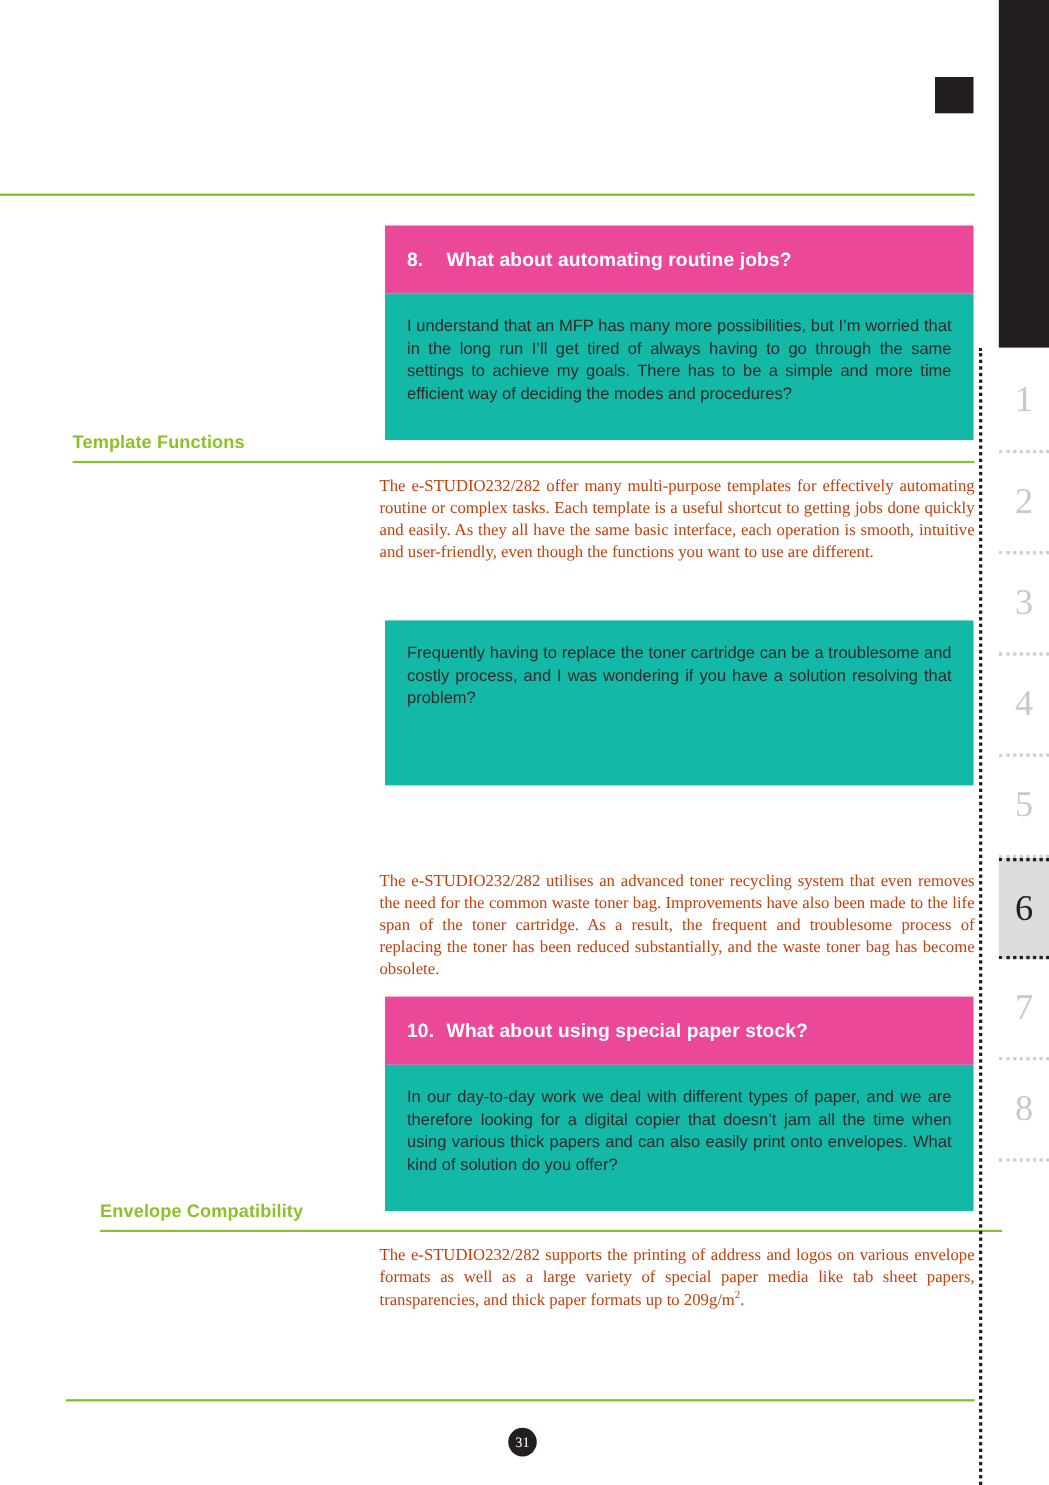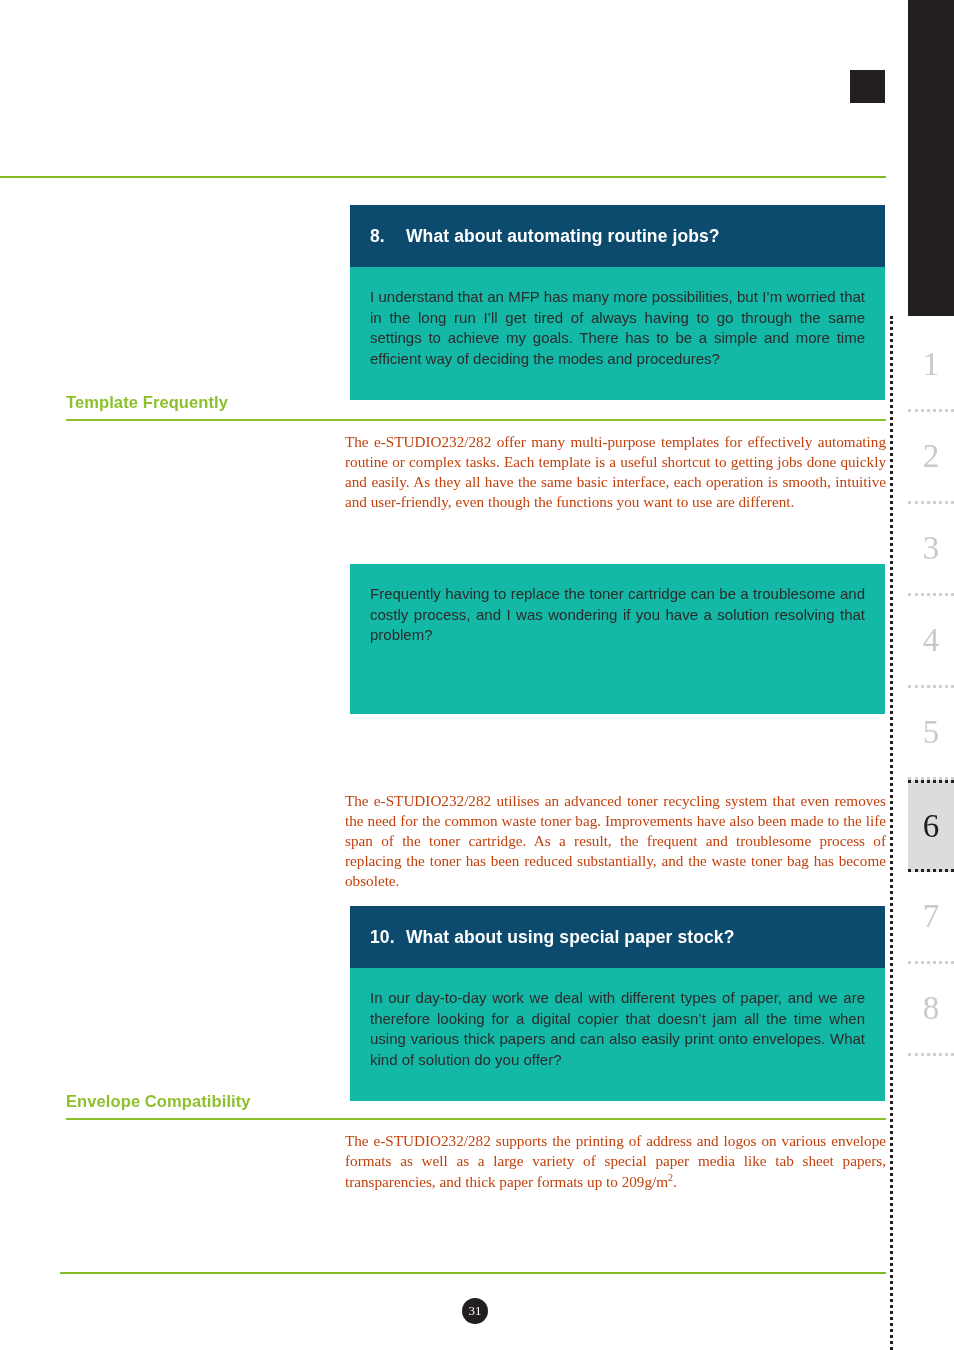--- a/index.html
+++ b/index.html
@@ -102,21 +102,21 @@
     height: 1350px;
   }
 
   
   .qa-block {
     position: absolute;
     left: 350px;
     width: 535px;
   }
   .qa-head {
-    background: #0c4a6e;
+    background: #ec4899;
     color: #ffffff;
     padding: 21px 20px 20px 20px;
     box-sizing: border-box;
     font-size: 17.5px;
     font-weight: bold;
     letter-spacing: 0.1px;
   }
   .qa-head .qnum {
     display: inline-block;
     min-width: 36px;
@@ -193,39 +193,39 @@
 <div class="content">
 
   <div class="qa-block" style="top:205px;">
     <div class="qa-head">
       <span class="qnum">8.</span><span>What about automating routine jobs?</span>
     </div>
     <div class="qa-body">I understand that an MFP has many more possibilities, but I’m worried that in the long run I’ll get tired of always having to go through the same settings to achieve my goals. There has to be a simple and more time efficient way of deciding the modes and procedures?</div>
   </div>
 
   <div class="section" style="top:393px;">
-    <div class="section-title">Template Frequently</div>
+    <div class="section-title">Template Functions</div>
     <div class="section-underline"></div>
   </div>
   <div class="section-para" style="top:432px;">The e-STUDIO232/282 offer many multi-purpose templates for effectively automating routine or complex tasks. Each template is a useful shortcut to getting jobs done quickly and easily. As they all have the same basic interface, each operation is smooth, intuitive and user-friendly, even though the functions you want to use are different.</div>
 
   <div class="qa-block" style="top:564px;">
     <div class="qa-body" style="padding-bottom:68px;">Frequently having to replace the toner cartridge can be a troublesome and costly process, and I was wondering if you have a solution resolving that problem?</div>
   </div>
 
   <div class="section-para" style="top:791px;">The e-STUDIO232/282 utilises an advanced toner recycling system that even removes the need for the common waste toner bag. Improvements have also been made to the life span of the toner cartridge. As a result, the frequent and troublesome process of replacing the toner has been reduced substantially, and the waste toner bag has become obsolete.</div>
 
   <div class="qa-block" style="top:906px;">
     <div class="qa-head">
       <span class="qnum">10.</span><span>What about using special paper stock?</span>
     </div>
     <div class="qa-body">In our day-to-day work we deal with different types of paper, and we are therefore looking for a digital copier that doesn’t jam all the time when using various thick papers and can also easily print onto envelopes. What kind of solution do you offer?</div>
   </div>
 
-  <div class="section" style="top:1092px;">
+  <div class="section" style="top:1092px;margin-left:25px;">
     <div class="section-title">Envelope Compatibility</div>
     <div class="section-underline"></div>
   </div>
   <div class="section-para" style="top:1131px;"><span>The e-STUDIO232/282 supports the printing of address and logos on various envelope formats as well as a large variety of special paper media like tab sheet papers, transparencies, and thick paper formats up to 209g/m</span><sup>2</sup><span>.</span></div>
 
 </div>
 
 <div class="page-badge">31</div>
 
 <div class="chapter-rail">

